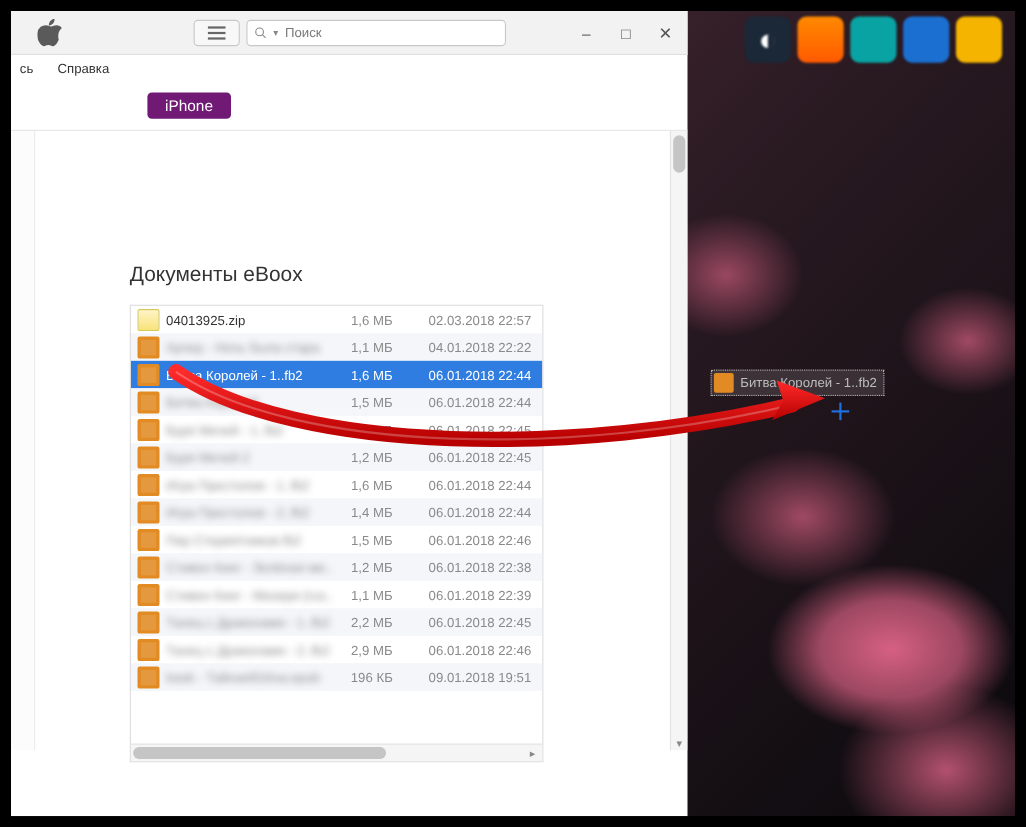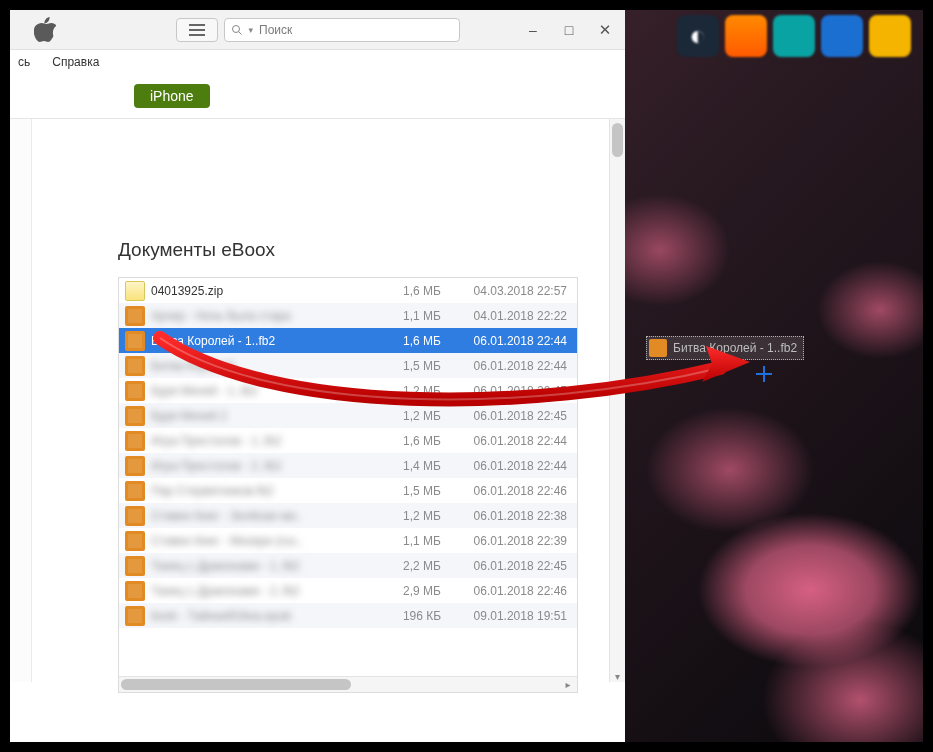--- a/index.html
+++ b/index.html
@@ -39,31 +39,31 @@
   .list-btn span::before{ top:-5px; } .list-btn span::after{ top:5px; }
   .search { display:flex; align-items:center; gap:6px; width:236px; height:24px; border:1px solid #c8c8c8; border-radius:4px; padding:0 6px; background:#fff; color:#7a7a7a; font-size:12px; }
   .search .mag{ width:12px; height:12px; }
   .search .chev{ font-size:9px; color:#888; }
   .win-controls { position:absolute; right:2px; top:0; height:100%; display:flex; }
   .win-btn { width:36px; display:flex; align-items:center; justify-content:center; color:#555; font-size:14px; }
   .win-btn:last-child{ font-size:15px;}
 
   .menubar { height:24px; display:flex; align-items:center; gap:22px; padding-left:8px; font-size:12px; color:#333; }
   .iphone-row { height:44px; display:flex; align-items:center; padding-left:124px; }
-  .iphone-btn { background:#4d7c0f; color:#fff; font-size:14px; padding:4px 16px; border-radius:4px; }
+  .iphone-btn { background:#701a75; color:#fff; font-size:14px; padding:4px 16px; border-radius:4px; }
   .body-area { position:relative; flex:1; overflow:hidden; border-top:1px solid #e5e5e5; }
   .body-area .vscroll { position:absolute; top:0; right:0; width:16px; height: calc(100% - 60px); background:#f5f5f5; border-left:1px solid #e3e3e3; }
   .vscroll .thumb{ position:absolute; top:4px; left:2px; right:2px; height:34px; background:#c5c5c5; border-radius:6px; }
   .vscroll .arrowu, .vscroll .arrowd{ position:absolute; left:0; right:0; text-align:center; font-size:10px; color:#888; } .vscroll .arrowd{ bottom:0; }
 
   .desc { position:absolute; left:0; top:56px; right:20px; font-size:13px; color:#333; padding-left:8px; }
 
   .panel-title { position:absolute; left:108px; top:120px; font-size:19px; color:#333; }
 
-  .file-panel{ position:absolute; left:108px; top:158px; width:460px; height:416px; border:1px solid #dcdcdc; background:#fff; }
+  .file-panel{ position:absolute; left:108px; top:158px; width:376px; height:416px; border:1px solid #dcdcdc; background:#fff; }
   .file-list{ position:absolute; inset:0 0 16px 0; overflow:hidden; }
   .row{ height:25px; display:flex; align-items:center; font-size:12px; color:#333; }
   .row:nth-child(even){ background:#f4f6f9; }
   .row .ico{ width:20px; height:20px; margin:0 6px; background:#e28b24; border-radius:2px; position:relative; }
   .row .ico.zip{ background:linear-gradient(180deg,#fff4c7,#f8e37a); border:1px solid #d8c75a;}
   .row .ico.fb2::after{ content:""; position:absolute; inset:3px; background:#fff; opacity:0.12;}
   .row .name{ flex:1; white-space:nowrap; overflow:hidden; text-overflow:ellipsis; }
   .row .name.blur{ filter: blur(3.5px); color:#888;}
   .row .size{ width:70px; text-align:center; color:#8a8a8a; }
   .row .date{ width:120px; text-align:right; padding-right:10px; color:#8a8a8a;}
@@ -153,21 +153,21 @@
 
 
         <div class="panel-title">Документы eBoox</div>
 
         <div class="file-panel">
           <div class="file-list" id="file-list">
               <div class="row">
                 <div class="ico zip"></div>
                 <div class="name">04013925.zip</div>
                 <div class="size">1,6 МБ</div>
-                <div class="date">04.03.2018 22:57</div>
+                <div class="date">02.03.2018 22:57</div>
               </div>
               <div class="row">
                 <div class="ico fb2"></div>
                 <div class="name blur">Арчер - Ночь была стара</div>
                 <div class="size">1,1 МБ</div>
                 <div class="date">04.01.2018 22:22</div>
               </div>
               <div class="row selected">
                 <div class="ico fb2"></div>
                 <div class="name">Битва Королей - 1..fb2</div>

